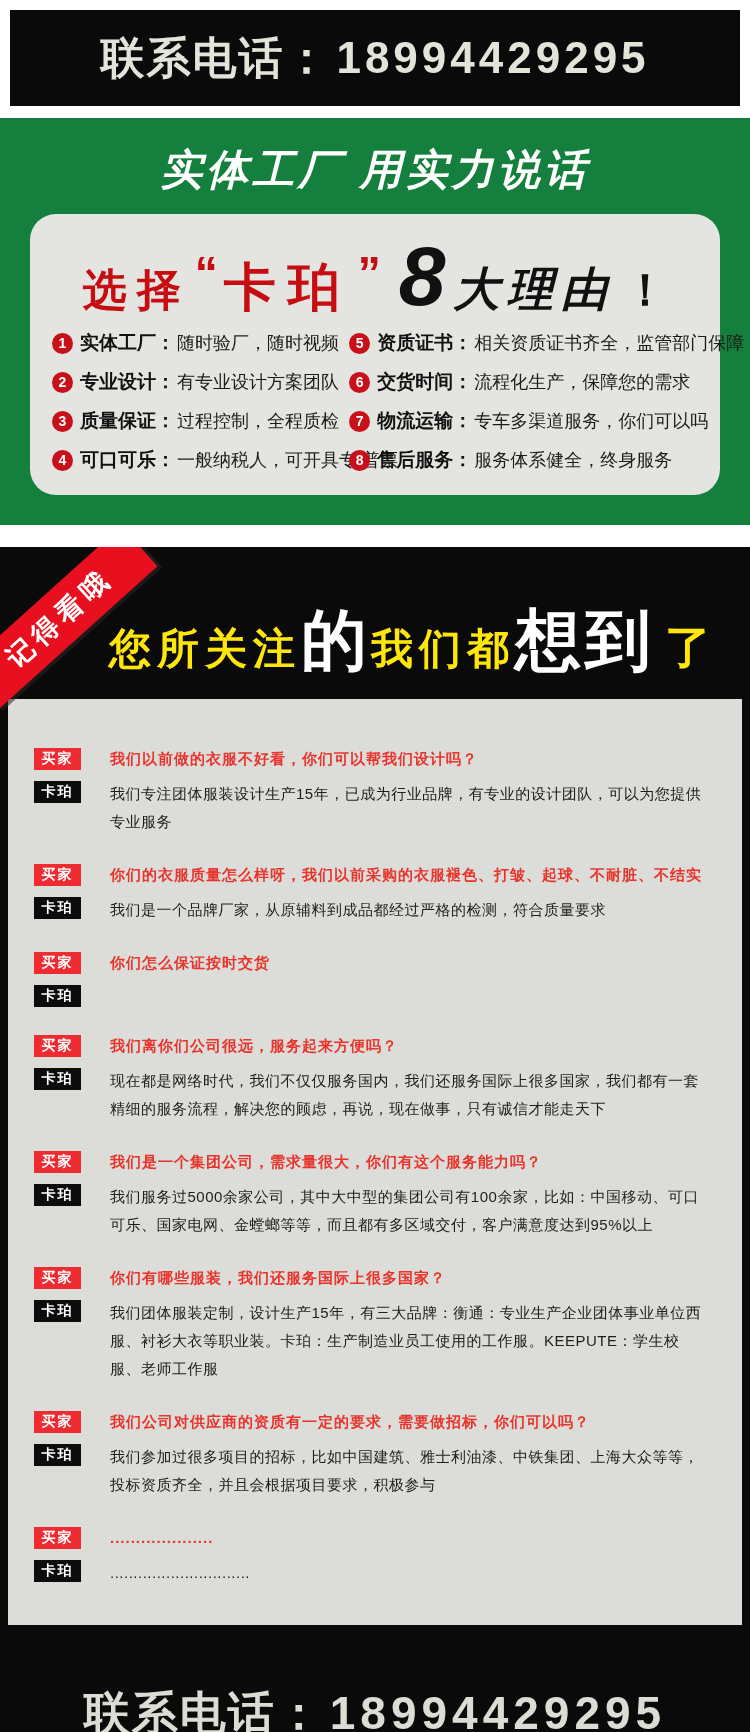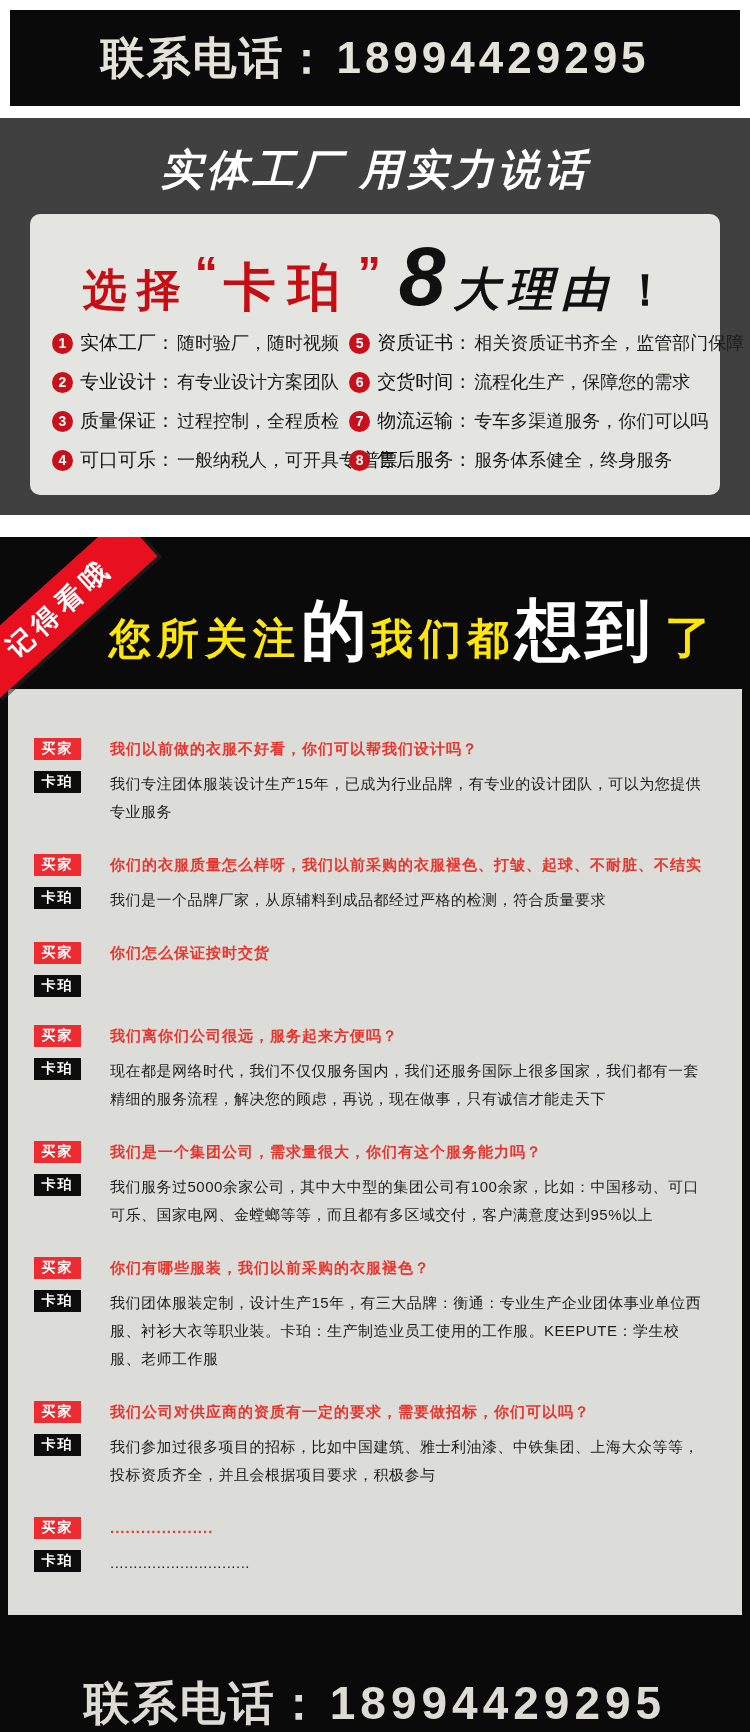--- a/index.html
+++ b/index.html
@@ -8,27 +8,27 @@
 
   
   .phone-banner{
     margin:10px 10px 0 10px; height:96px; background:#0a0a0a;
     display:flex; align-items:center; justify-content:center;
     color:#e3e3da; font-weight:bold; font-size:44px; letter-spacing:2px;
   }
   .phone-banner .num{ letter-spacing:4px; margin-left:6px; }
 
   
-  .factory{ margin-top:12px; background:#404040; padding:20px 0 20px 0; }
+  .factory{ margin-top:12px; background:#15803d; padding:20px 0 30px 0; }
   .factory-title{
     text-align:center; color:#ffffff; font-weight:bold; font-size:42px;
     font-style:italic; letter-spacing:4px; padding:4px 0 16px 0;
   }
   .reasons-box{
-    margin:0 30px; background:#e4e4e0; border-radius:10px;
+    margin:0 30px; background:#e4e4e0; border-radius:26px;
     padding:14px 18px 22px 18px;
   }
   .box-title{
     display:flex; align-items:baseline; justify-content:center;
     height:92px; margin-bottom:10px; white-space:nowrap;
   }
   .bt-red{ color:#c60d12; font-weight:bold; font-size:44px; letter-spacing:10px; }
   .bt-quote{ color:#c60d12; font-weight:bold; font-size:46px; transform:translateY(-16px); display:inline-block; margin:0 4px; }
   .bt-brand{ color:#c60d12; font-weight:bold; font-size:52px; letter-spacing:12px; margin:0 2px; }
   .bt-big8{ color:#111; font-weight:900; font-style:italic; font-size:84px; margin:0 8px 0 14px; }
@@ -38,21 +38,21 @@
   .reasons-grid{
     display:grid; grid-template-columns:46% 54%; grid-auto-flow:column;
     grid-template-rows:repeat(4,auto); row-gap:13px; padding:0 4px;
   }
   .reason{ display:flex; align-items:center; white-space:nowrap; }
   .rnum{
     flex:0 0 auto; width:21px; height:21px; border-radius:50%;
     background:#c8101a; color:#fff; font-weight:bold; font-size:14px;
     display:flex; align-items:center; justify-content:center; margin-right:7px;
   }
-  .rlabel{ color:#111; font-weight:normal; font-size:19px; }
+  .rlabel{ color:#111; font-weight:bold; font-size:19px; }
   .rdesc{ color:#1c1c1c; font-size:18px; margin-left:2px; }
 
   
   .qa-section{
     margin-top:22px; background:#0a0a0a; position:relative; overflow:hidden;
     padding:60px 0 70px 0; min-height:1180px;
   }
   .ribbon{
     position:absolute; left:-48px; top:44px; width:215px; padding:9px 0;
     background:#e8101e; transform:rotate(-42deg);
@@ -223,21 +223,21 @@
       </div>
       <div class="arow">
         <span class="badge badge-brand">卡珀</span>
         <span class="atext">我们服务过5000余家公司，其中大中型的集团公司有100余家，比如：中国移动、可口可乐、国家电网、金螳螂等等，而且都有多区域交付，客户满意度达到95%以上</span>
       </div>
     </div>
 
     <div class="pair">
       <div class="qrow">
         <span class="badge badge-buyer">买家</span>
-        <span class="qtext">你们有哪些服装，我们以前采购的衣服褪色？</span>
+        <span class="qtext">你们有哪些服装，我们还服务国际上很多国家？</span>
       </div>
       <div class="arow">
         <span class="badge badge-brand">卡珀</span>
         <span class="atext">我们团体服装定制，设计生产15年，有三大品牌：衡通：专业生产企业团体事业单位西服、衬衫大衣等职业装。卡珀：生产制造业员工使用的工作服。KEEPUTE：学生校服、老师工作服</span>
       </div>
     </div>
 
     <div class="pair">
       <div class="qrow">
         <span class="badge badge-buyer">买家</span>

